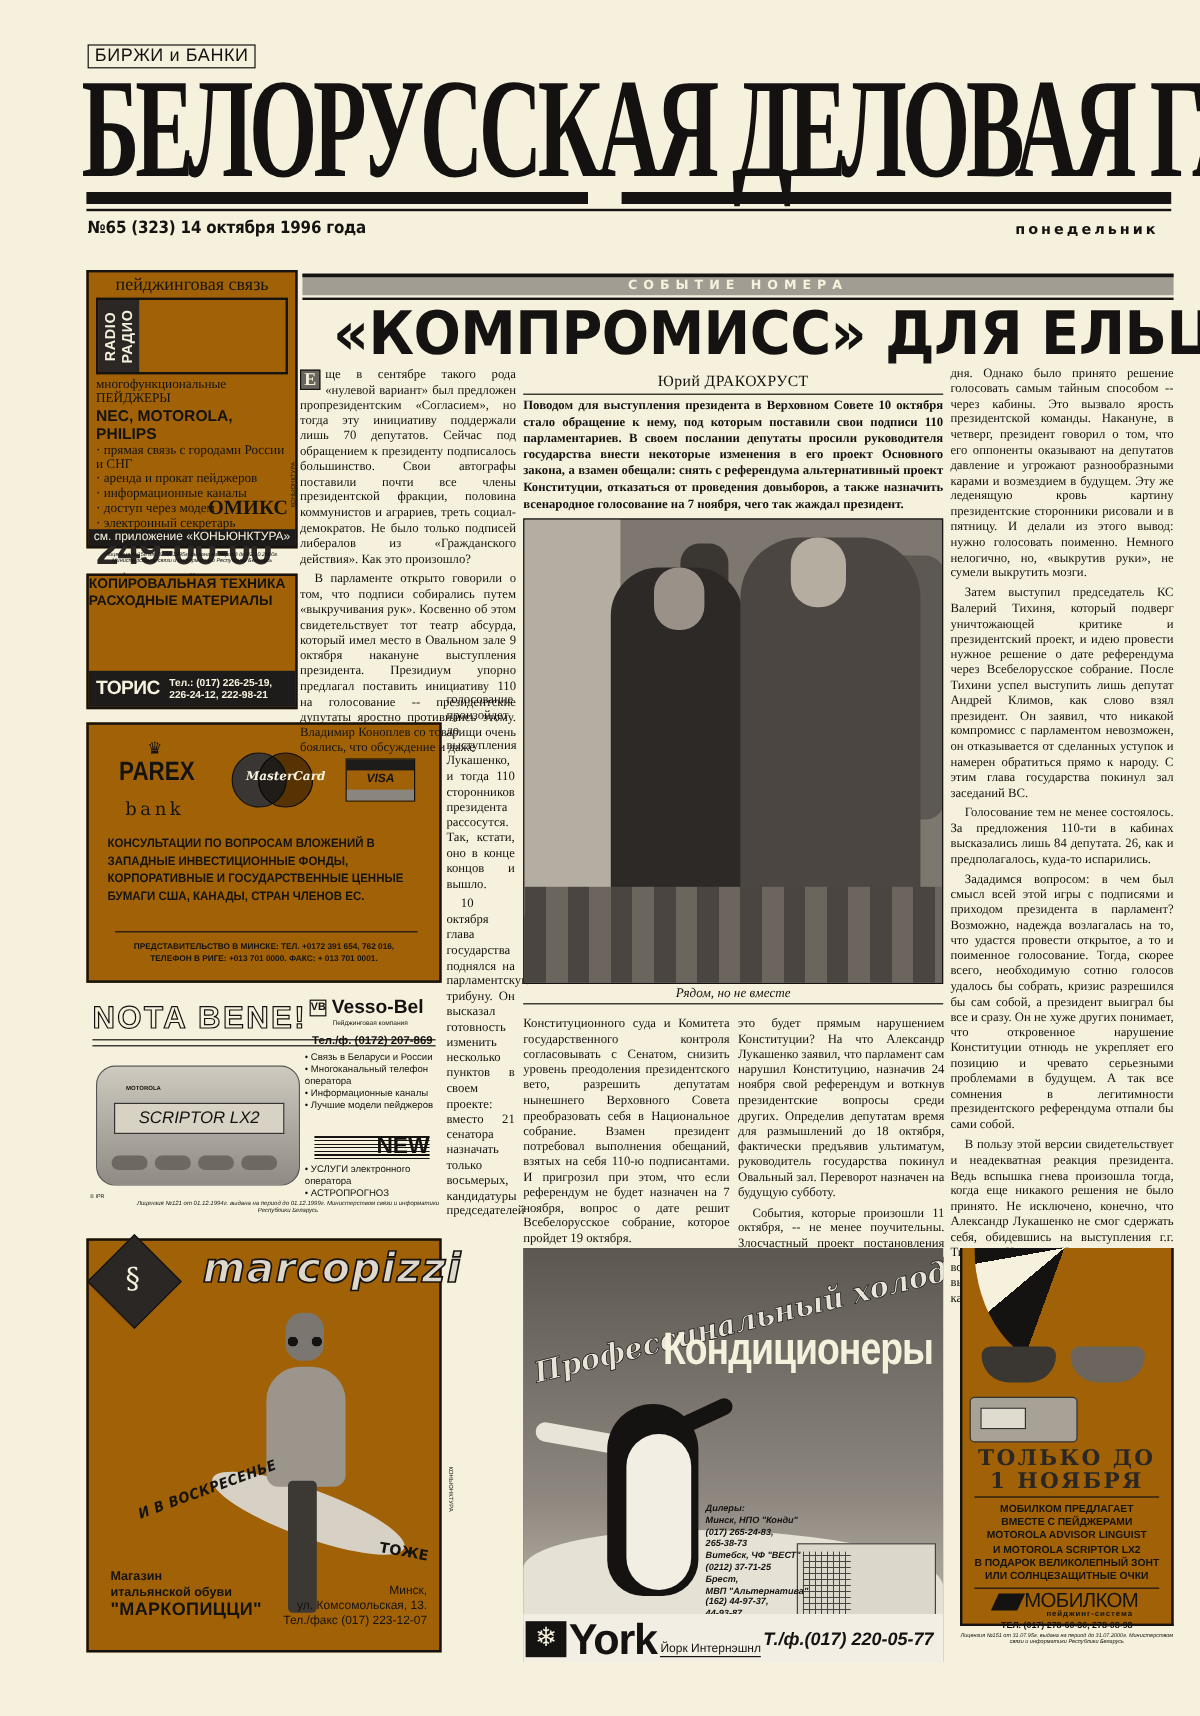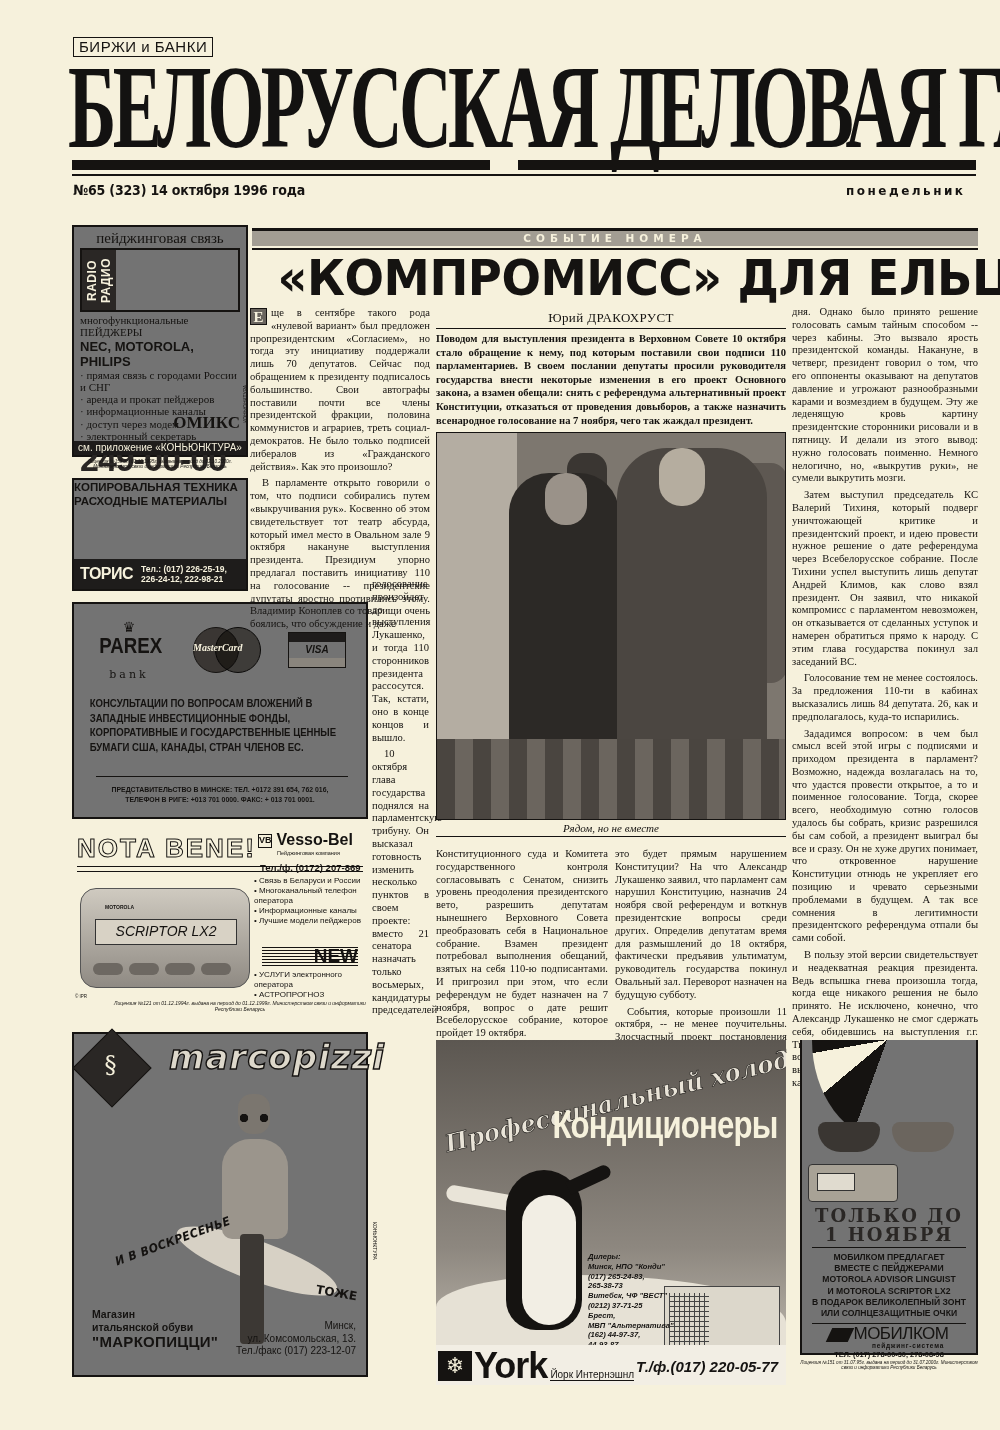--- a/index.html
+++ b/index.html
@@ -10,21 +10,21 @@
   
   .rubric-box { left: 73px; top: 37px; border: 1.5px solid #151311; font-family: "Liberation Sans", sans-serif; font-size: 15px; letter-spacing: 0.5px; padding: 1px 5px; line-height: 16px; background: #f6f1dc; }
   .masthead-title { left: 68px; top: 52px; width: 916px; font-family: "Liberation Serif", serif; font-weight: bold; font-size: 118px; line-height: 112px; letter-spacing: -6px; transform: scaleX(0.62); transform-origin: left top; white-space: nowrap; color: #131211; text-shadow: 1px 0 0 #f6f1dc, -1px 0 0 #f6f1dc; }
   .masthead-title span { display: inline-block; }
   .rule-thick { height: 10px; background: #151311; }
   .rule-thin { height: 1.5px; background: #151311; }
   .issue-line { font-family: "DejaVu Sans", sans-serif; font-weight: bold; font-size: 14px; letter-spacing: -0.2px; transform: scaleX(0.9); transform-origin: left top; }
   .weekday { font-family: "DejaVu Sans", sans-serif; font-weight: bold; font-size: 12px; letter-spacing: 2.5px; }
 
   
-  .box { border: 2px solid #151311; background: #737373; }
+  .box { border: 2px solid #151311; background: #a16207; }
   .sans { font-family: "Liberation Sans", sans-serif; }
   .serif { font-family: "Liberation Serif", serif; }
   .bold { font-weight: bold; }
 
   
   .pager-ad { left: 72px; top: 225px; width: 176px; height: 232px; padding: 3px 6px; }
   .pager-ad .kicker { font-size: 15px; text-align: center; line-height: 16px; }
   .pager-logo { margin: 2px 0; border: 2px solid #151311; height: 64px; display: flex; }
   .pager-logo .vert { width: 34px; background: #2a2725; color: #f6f1dc; display: flex; flex-direction: column; justify-content: center; align-items: center; font-size: 12px; font-weight: bold; writing-mode: vertical-rl; transform: rotate(180deg); letter-spacing: 0.5px; }
   .pager-logo .words { flex: 1; display: flex; flex-direction: column; }
@@ -48,26 +48,26 @@
   .canon-bar { position: absolute; left: 0; right: 0; bottom: 0; height: 30px; background: #1e1c1b; color: #f6f1dc; display: flex; align-items: center; padding: 0 6px; }
   .canon-bar .toris { font-size: 16px; font-weight: bold; letter-spacing: -0.5px; margin-right: 8px; }
   .canon-bar .tel { font-size: 8.5px; font-weight: bold; line-height: 10px; }
 
   
   .parex-ad { left: 72px; top: 602px; width: 296px; height: 217px; padding: 8px 10px; }
   .parex-logos { display: flex; justify-content: space-between; align-items: center; height: 75px; padding: 0 10px; }
   .parex-logo { text-align: center; width: 70px; }
   .parex-logo .crown { font-size: 14px; line-height: 16px; }
   .parex-logo .name { font-family: "Liberation Sans", sans-serif; font-weight: bold; font-size: 22px; line-height: 22px; transform: scaleX(0.85); }
-  .parex-logo .sub { font-size: 11px; letter-spacing: 3px; margin-top: 11px; }
+  .parex-logo .sub { font-size: 15px; letter-spacing: 3px; margin-top: 11px; }
   .mc { width: 66px; height: 46px; position: relative; }
   .mc .c1, .mc .c2 { position: absolute; top: 0; width: 46px; height: 46px; border-radius: 50%; border: 1.5px solid #151311; }
   .mc .c1 { left: 0; background: #3a3633; }
   .mc .c2 { left: 22px; background: #8a857d; mix-blend-mode: multiply; }
-  .mc .t { position: absolute; left: 0; right: 0; top: 15px; color: #f6f1dc; font-size: 10px; font-style: italic; font-weight: bold; font-family: Liberation Serif, serif; }
+  .mc .t { position: absolute; left: 12px; right: 0; top: 15px; color: #f6f1dc; font-size: 10px; font-style: italic; font-weight: bold; }
   .visa { width: 58px; height: 36px; border: 1.5px solid #151311; display: flex; flex-direction: column; }
   .visa .top { height: 9px; background: #1e1c1b; }
   .visa .mid { flex: 1; display: flex; align-items: center; justify-content: center; font-size: 10px; font-weight: bold; font-style: italic; }
   .visa .bot { height: 9px; background: #8a857d; }
   .parex-body { font-size: 10.2px; font-weight: bold; line-height: 14.5px; padding: 10px 6px 0; transform: scaleX(0.94); transform-origin: left top; width: 290px; }
   .parex-rule { position: absolute; left: 22px; right: 18px; top: 172px; height: 1px; background: #151311; }
   .parex-foot { position: absolute; left: 10px; right: 10px; top: 181px; font-size: 6.9px; font-weight: bold; line-height: 10px; text-align: center; }
 
   
   .nota-ad { left: 72px; top: 828px; width: 296px; height: 186px; border: none; padding: 0; }

